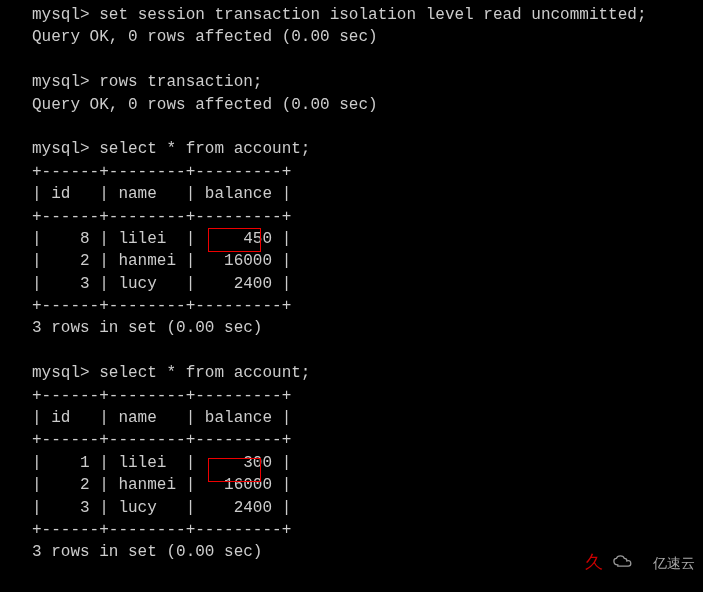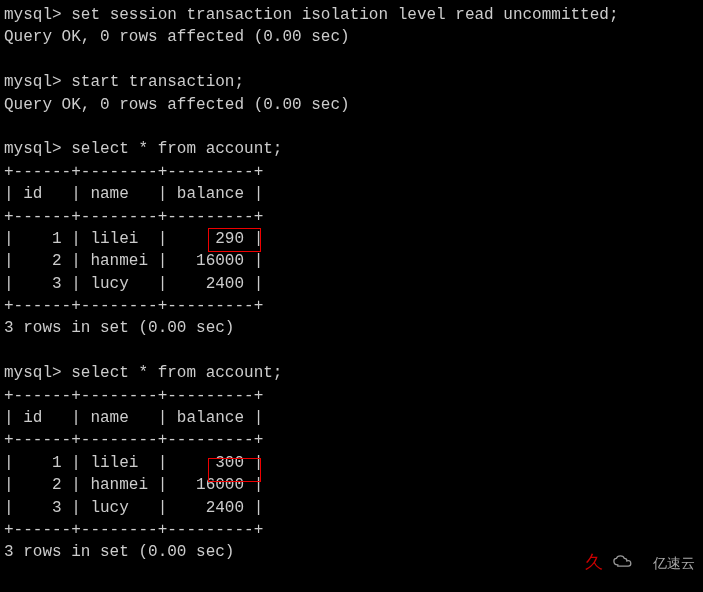--- a/index.html
+++ b/index.html
@@ -14,20 +14,21 @@
       font-size: 16px;
       line-height: 1.4;
       width: 703px;
       height: 592px;
       padding: 4px;
       position: relative;
       overflow: hidden;
     }
     .line {
       white-space: pre;
+      margin-left: 28px;
     }
     .highlight-box {
       position: absolute;
       border: 1px solid #e00;
       pointer-events: none;
     }
     .watermark {
       position: absolute;
       bottom: 16px;
       right: 8px;
@@ -45,28 +46,28 @@
       color: #c00;
       position: absolute;
     }
   </style>
 </head>
 <body>
 
 <div class="line"><span>mysql&gt;</span> <span>set session transaction isolation level read uncommitted;</span></div>
 <div class="line">Query OK, 0 rows affected (0.00 sec)</div>
 <div class="line">&nbsp;</div>
-<div class="line"><span>mysql&gt;</span> <span>start transaction;</span></div>
+<div class="line"><span>mysql&gt;</span> <span>rows transaction;</span></div>
 <div class="line">Query OK, 0 rows affected (0.00 sec)</div>
 <div class="line">&nbsp;</div>
 <div class="line"><span>mysql&gt;</span> <span>select * from account;</span></div>
 <div class="line">+------+--------+---------+</div>
 <div class="line">| id   | name   | balance |</div>
 <div class="line">+------+--------+---------+</div>
-<div class="line">|    1 | lilei  |     290 |</div>
+<div class="line">|    8 | lilei  |     450 |</div>
 <div class="line">|    2 | hanmei |   16000 |</div>
 <div class="line">|    3 | lucy   |    2400 |</div>
 <div class="line">+------+--------+---------+</div>
 <div class="line">3 rows in set (0.00 sec)</div>
 <div class="line">&nbsp;</div>
 <div class="line"><span>mysql&gt;</span> <span>select * from account;</span></div>
 <div class="line">+------+--------+---------+</div>
 <div class="line">| id   | name   | balance |</div>
 <div class="line">+------+--------+---------+</div>
 <div class="line">|    1 | lilei  |     300 |</div>

